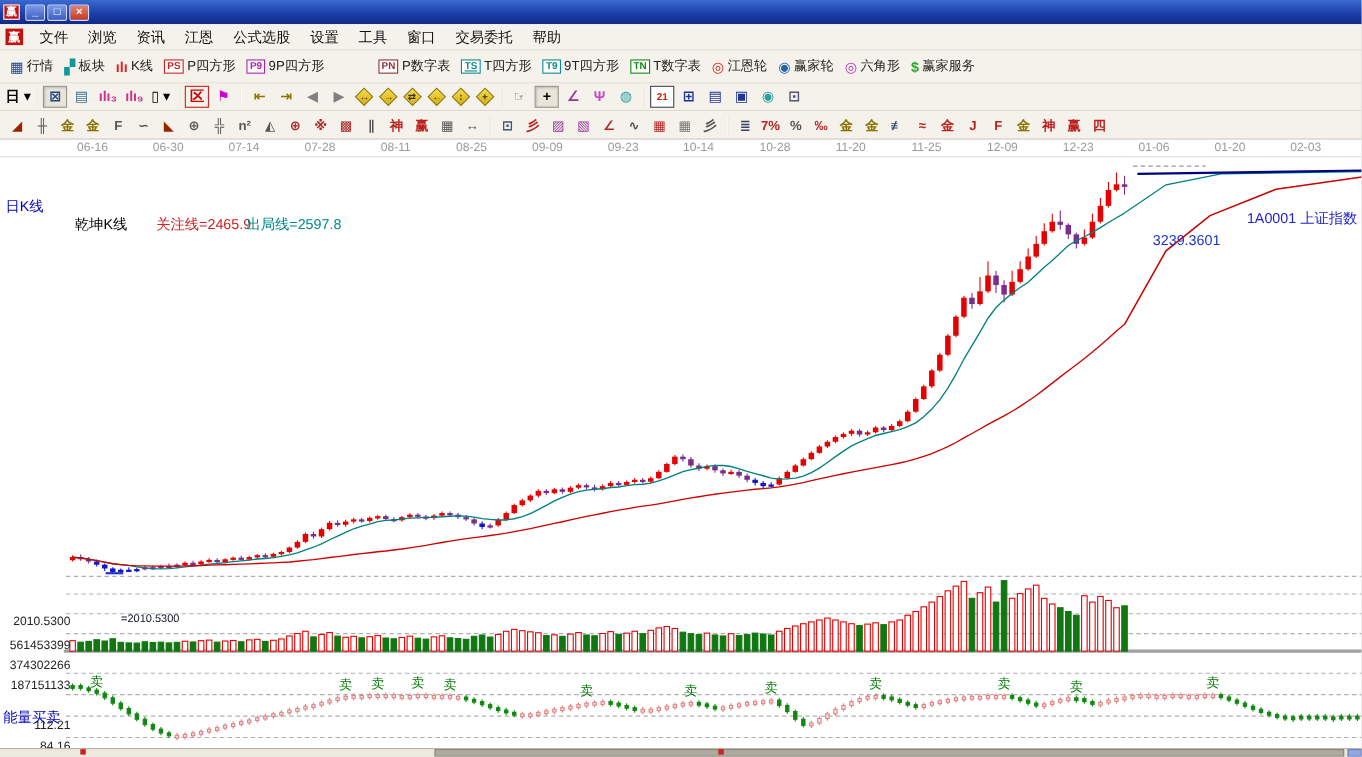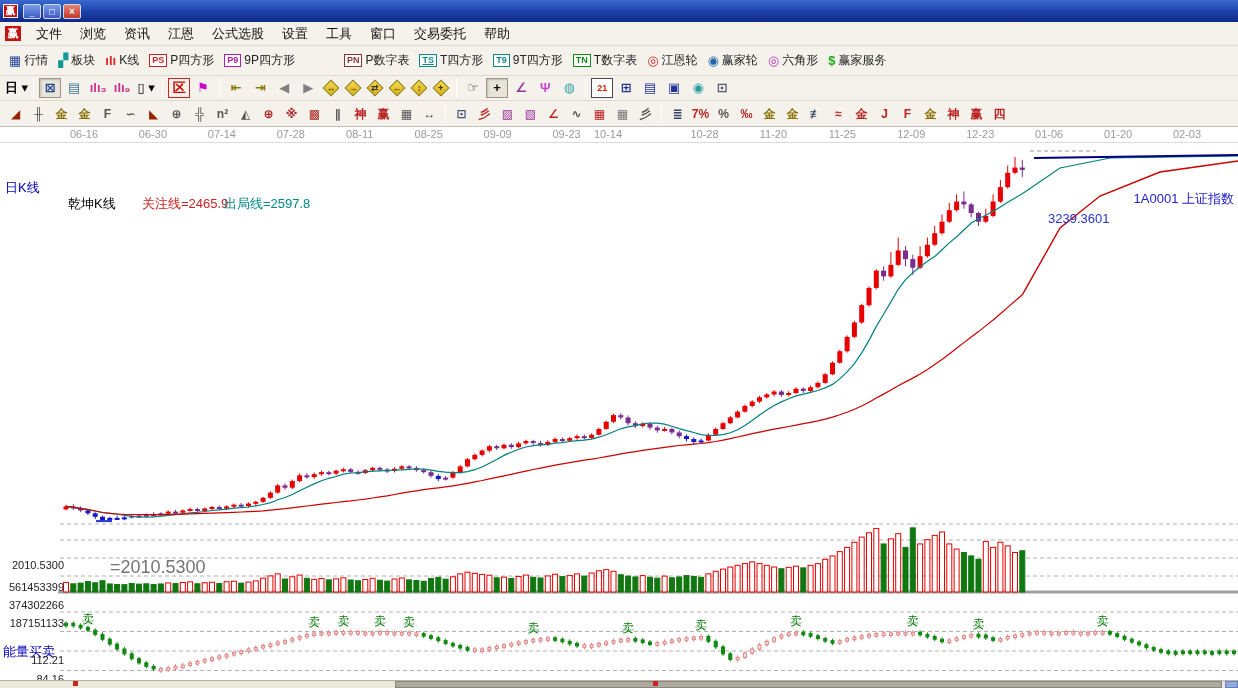--- a/index.html
+++ b/index.html
@@ -67,21 +67,21 @@
   .ov { position: absolute; white-space: nowrap; margin-top: 48px; }
   .mode-label { left: 5px; top: 4px; color: #0000bb; font-size: 13px; }
   .date-axis { position: absolute; left: 0; top: 1px; width: 100%; height: 13px; }
   .date-label { position: absolute; width: 44px; text-align: center; color: #9a9a9a; font-size: 11px; top: 0; }
   .axis-topline { position: absolute; left: 0; top: 15px; width: 100%; height: 1px; background: #dcdcdc; }
   .legend-kline { left: 68px; top: 20px; color: #000000; font-size: 13px; }
   .legend-watch { left: 142px; top: 20px; color: #cc2222; font-size: 13px; }
   .legend-exit { left: 224px; top: 20px; color: #008888; font-size: 13px; }
   .symbol-label { right: 4px; top: 15px; color: #2222cc; font-size: 13px; }
   .last-price { left: 1048px; top: 36px; color: #2233cc; font-size: 13px; }
-  .low-blue { left: 110px; top: 382px; color: #737373; font-size: 18px; }
+  .low-blue { left: 110px; top: 382px; color: #0f172a; font-size: 10px; }
   .axis-col { position:absolute; left: 0; width: 64px; text-align: right; color: #222; font-size: 11px; }
   .ind-name { left: 3px; top: 468px; color: #0000bb; font-size: 13px; }
   .watermark {
     right: 10px; top: 516px; color: #c22222; font-size: 30px; font-weight: bold;
     font-family: "Liberation Serif","DejaVu Serif",serif; letter-spacing: 7px; opacity: .92;
   }
   
   .scrollbar { position: absolute; left: 0; top: 553px; width: 1238px; height: 8px; background: #ece9dd; border-top: 1px solid #b8b4a6; }
   .sb-thumb { position: absolute; left: 395px; top: 0; width: 827px; height: 7px; background: #aeaaa0; border: 1px solid #8a867c; }
   .sb-tick { position: absolute; top: 0; width: 5px; height: 5px; background: #cc2222; }
@@ -1018,21 +1018,21 @@
     <div class="ov mode-label">日K线</div>
     <div class="date-axis">
         <span class="date-label" style="left: 62px;">06-16</span>
         <span class="date-label" style="left: 130.94px;">06-30</span>
         <span class="date-label" style="left: 199.88px;">07-14</span>
         <span class="date-label" style="left: 268.82px;">07-28</span>
         <span class="date-label" style="left: 337.76px;">08-11</span>
         <span class="date-label" style="left: 406.7px;">08-25</span>
         <span class="date-label" style="left: 475.64px;">09-09</span>
         <span class="date-label" style="left: 544.58px;">09-23</span>
-        <span class="date-label" style="left: 586px;">10-14</span>
+        <span class="date-label" style="left: 613px;">10-14</span>
         <span class="date-label" style="left: 682.46px;">10-28</span>
         <span class="date-label" style="left: 751.4px;">11-20</span>
         <span class="date-label" style="left: 820.34px;">11-25</span>
         <span class="date-label" style="left: 889.28px;">12-09</span>
         <span class="date-label" style="left: 958.22px;">12-23</span>
         <span class="date-label" style="left: 1027.16px;">01-06</span>
         <span class="date-label" style="left: 1096.1px;">01-20</span>
         <span class="date-label" style="left: 1165.04px;">02-03</span>
       </div>
     <div class="axis-topline"></div>

